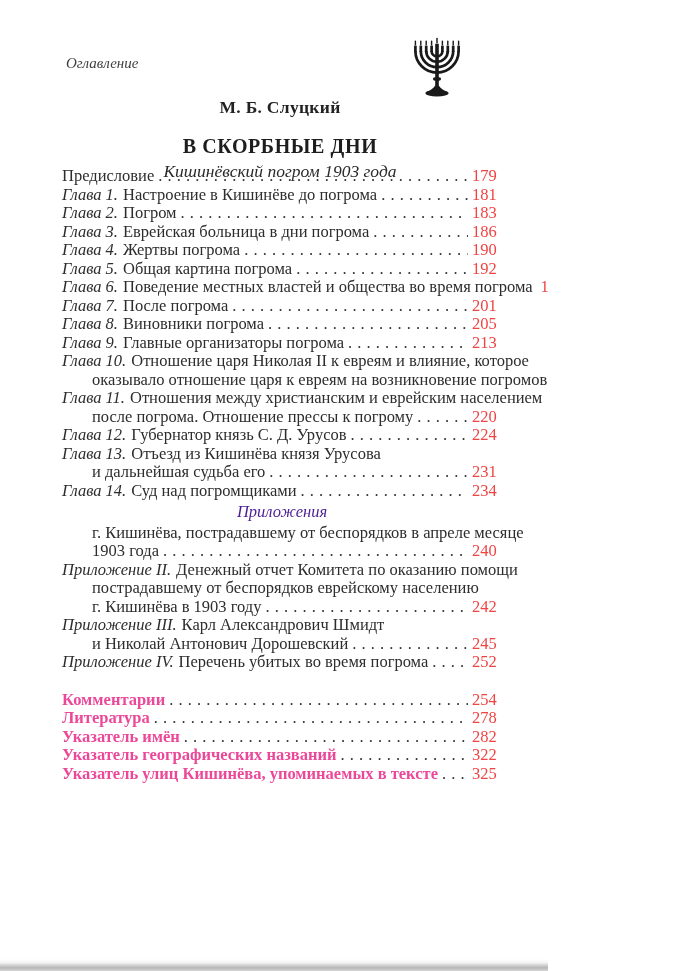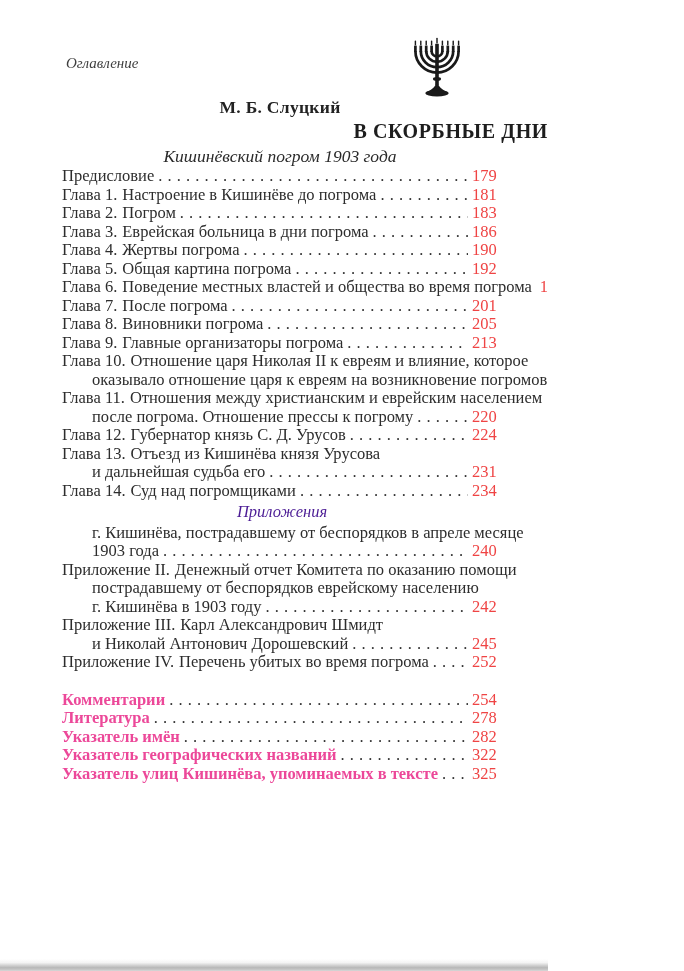--- a/index.html
+++ b/index.html
@@ -36,23 +36,22 @@
   .book-author {
     font-weight: bold;
     font-size: 17.5px;
     letter-spacing: 0.3px;
     color: #222;
   }
   .book-title {
     font-weight: bold;
     font-size: 20px;
     letter-spacing: 0.6px;
-    margin-top: 2px;
+    margin-top: 17px;
     color: #1d1d1d;
-    text-align: right;
   }
   .book-subtitle {
     font-style: italic;
     font-size: 17.5px;
     margin-top: 3px;
     color: #2a2a2a;
   }
   .toc {
     position: absolute;
     top: 167px;
@@ -62,20 +61,21 @@
     line-height: 18.5px;
   }
   .toc-row {
     display: flex;
     align-items: baseline;
     white-space: nowrap;
   }
   .toc-row.indent { padding-left: 30px; }
   .toc-row.bold .toc-entry-text { font-weight: bold; color: #ec4899; }
   .toc-entry-label {
+    font-style: italic;
     margin-right: 5px;
   }
   .toc-leader {
     flex: 1 1 auto;
     overflow: hidden;
     margin: 0 4px 0 4px;
     color: #333333;
   }
   .toc-leader::after {
     content: ". . . . . . . . . . . . . . . . . . . . . . . . . . . . . . . . . . . . . . . . . . . . . . . . . . . . . . . . . . . . . . . . . . . . . . . . . . . . . . . . . . . . . . . . . . . . . . . .";

